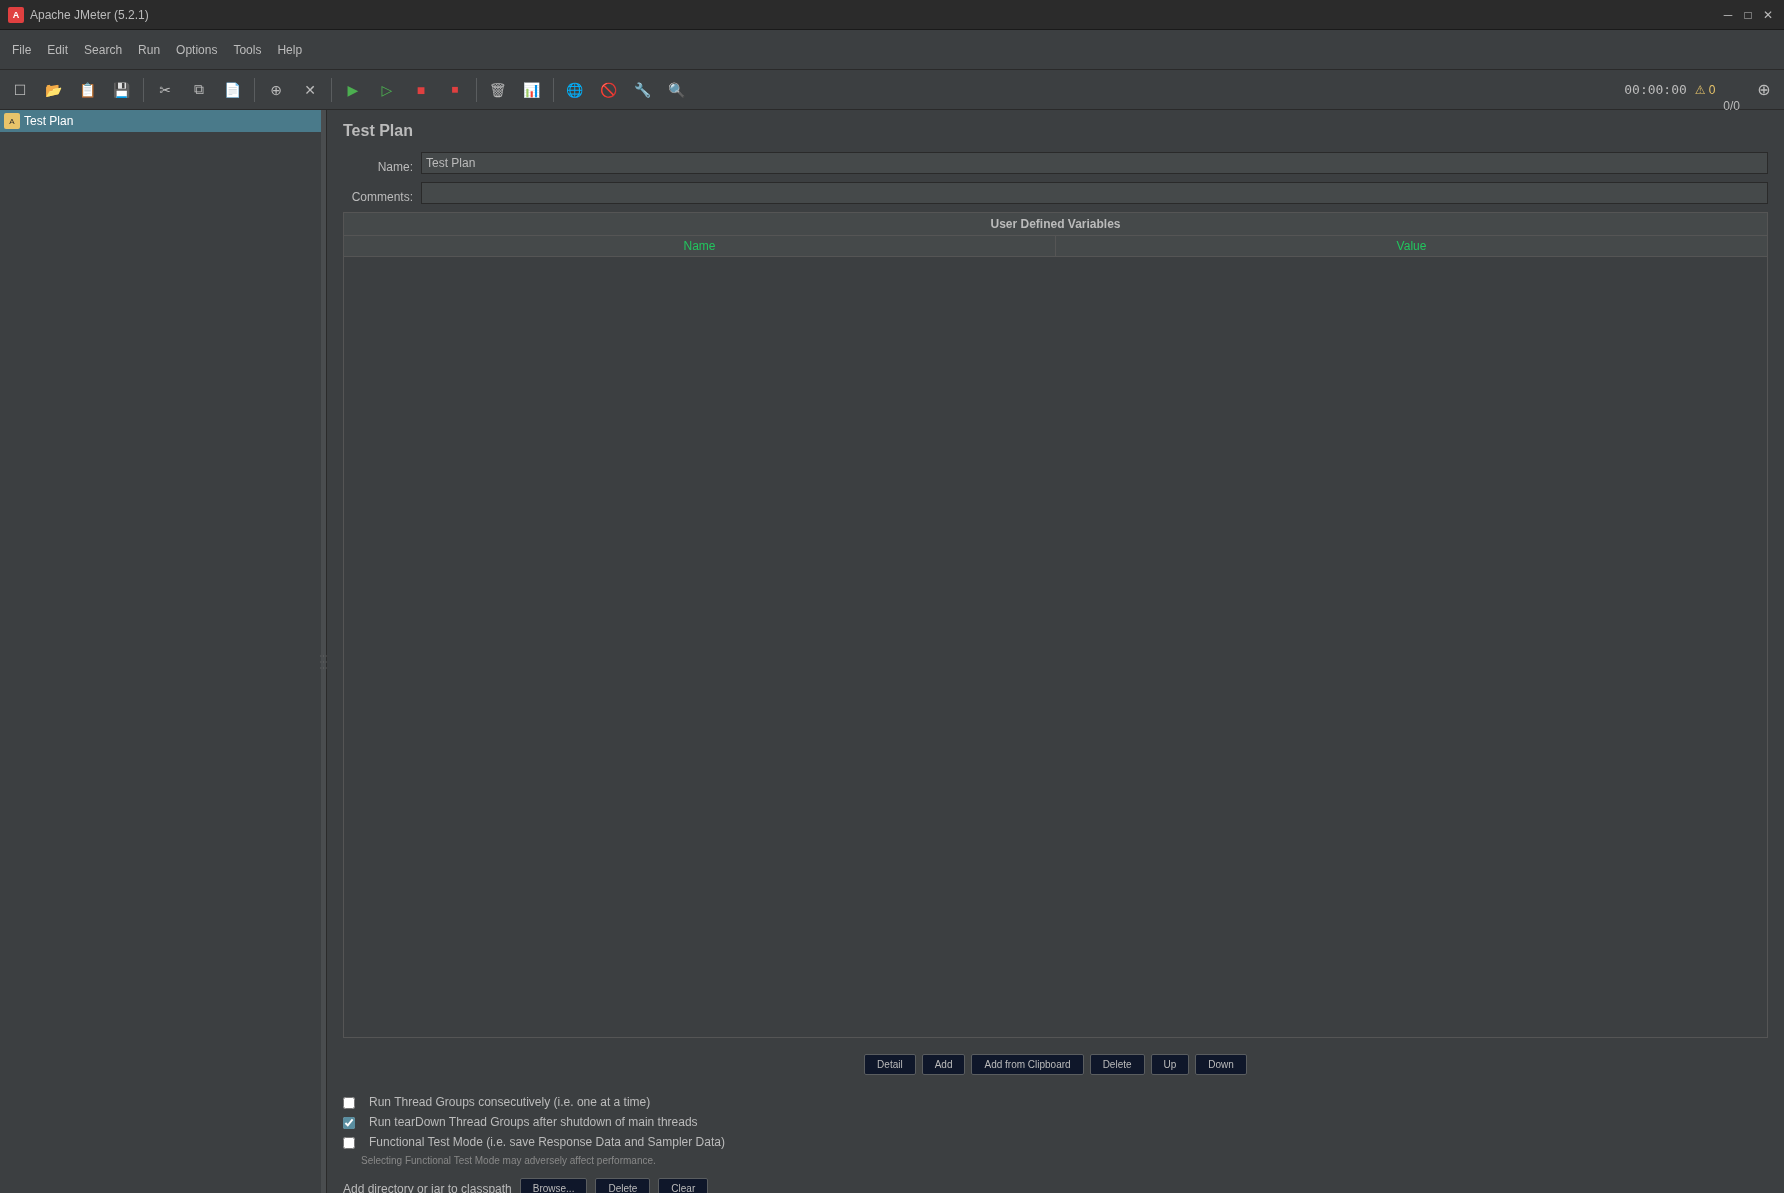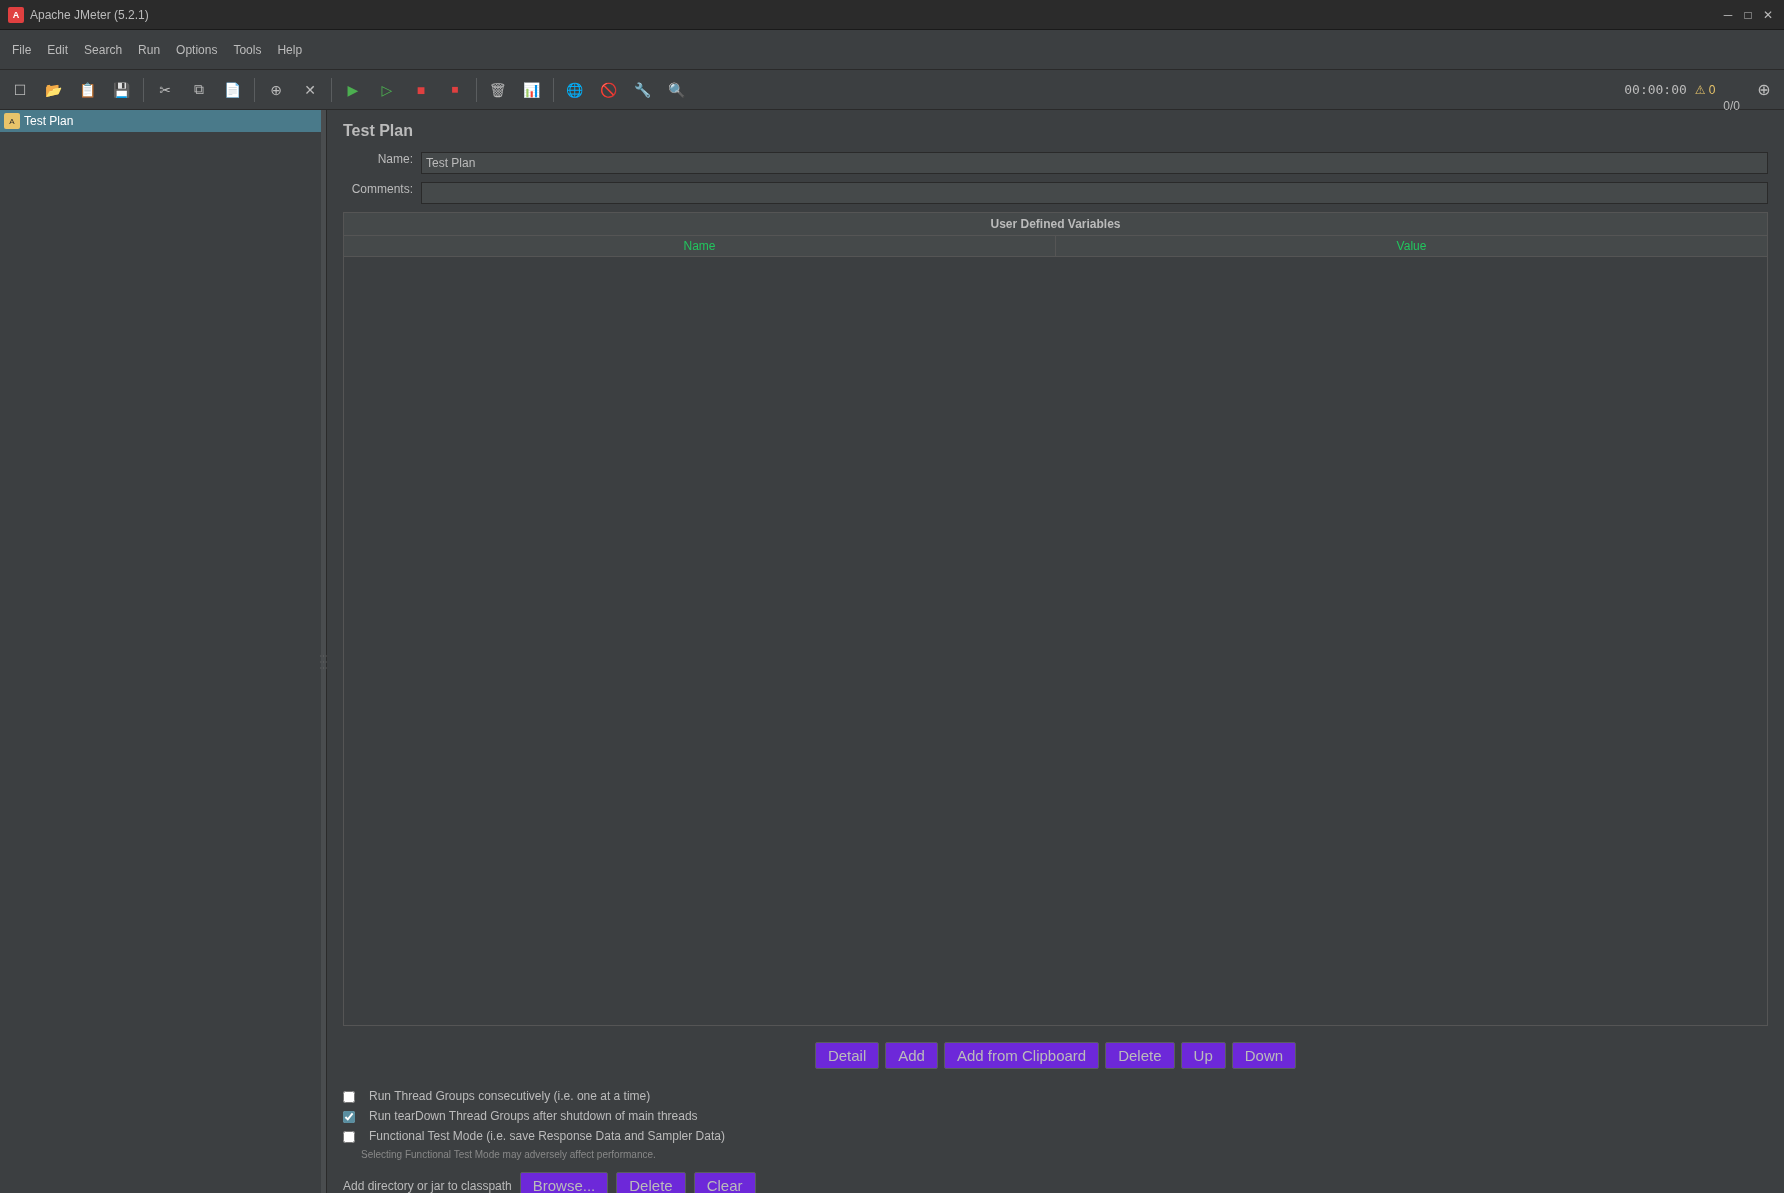--- a/index.html
+++ b/index.html
@@ -216,21 +216,21 @@
 
     .panel-title {
       font-size: 16px;
       font-weight: bold;
       color: #bbbbbb;
       margin-bottom: 4px;
     }
 
     .form-row {
       display: flex;
-      align-items: flex-start;
+      align-items: flex-end;
       gap: 8px;
     }
     .form-label {
       width: 70px;
       text-align: right;
       color: #bbbbbb;
       font-size: 12px;
       flex-shrink: 0;
     }
     .form-input {
@@ -284,24 +284,24 @@
 
     
     .action-buttons {
       display: flex;
       justify-content: center;
       gap: 6px;
       padding: 8px 0;
     }
     .action-btn {
       padding: 4px 12px;
-      background: #6d28d9;
+      background: #0f172a;
       border: 1px solid #5a5d5f;
       color: #bbbbbb;
-      font-size: 15px;
+      font-size: 10px;
       cursor: pointer;
       border-radius: 2px;
     }
 
     
     .checkboxes-section {
       display: flex;
       flex-direction: column;
       gap: 6px;
       padding: 4px 0;

